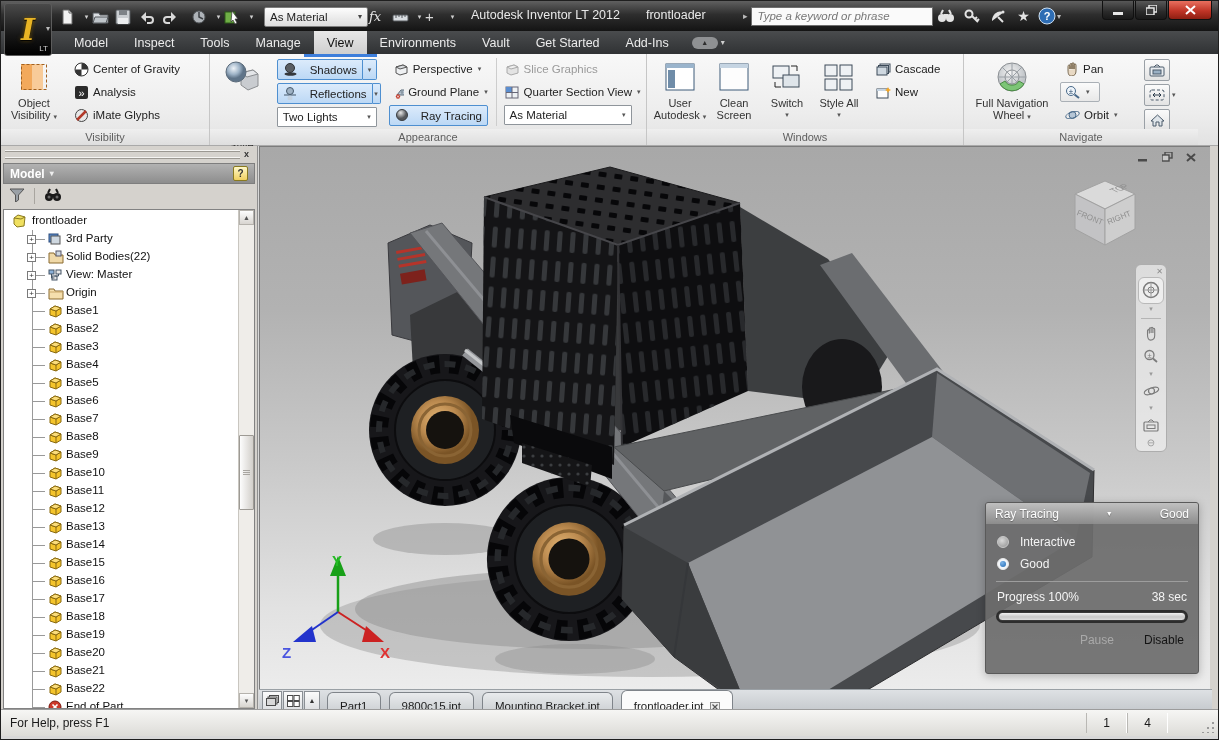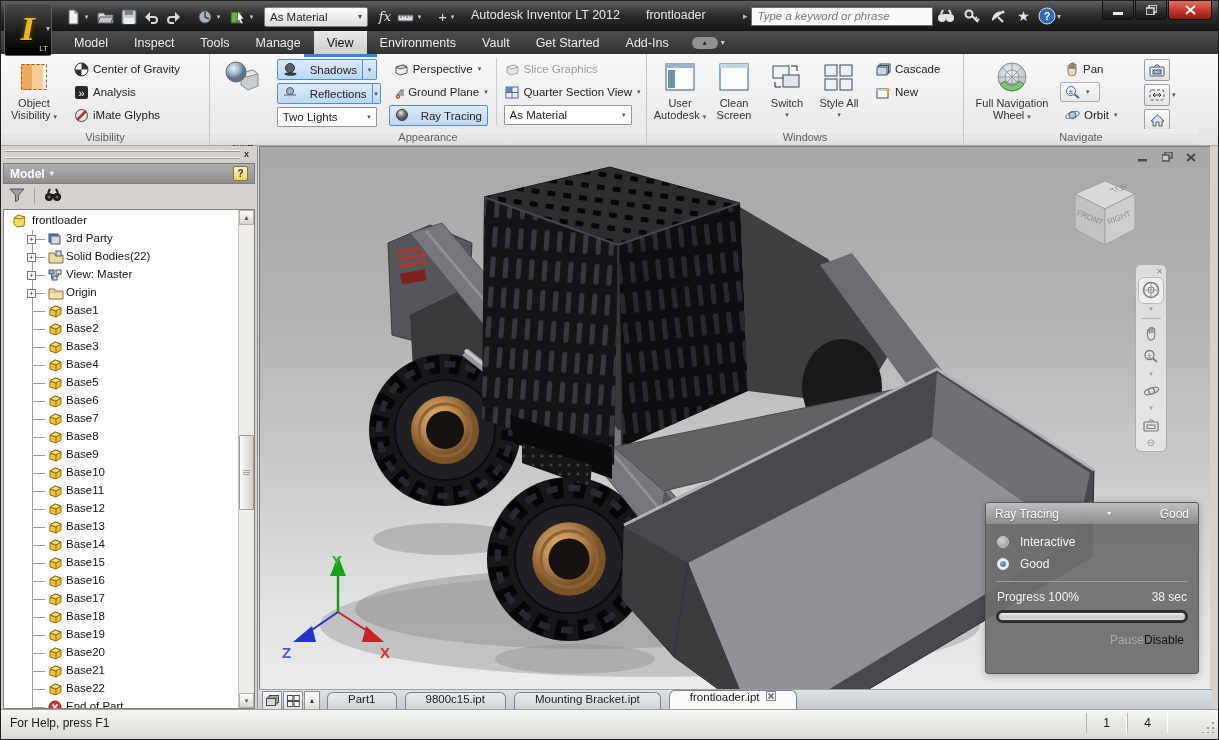--- a/index.html
+++ b/index.html
@@ -12,21 +12,21 @@
     background:linear-gradient(#606060,#2e2e2e 45%,#141414); }
   .appbtn { position:absolute; left:3px; top:2px; width:48px; height:53px; z-index:20;
     background:linear-gradient(#4a4a4a,#171717 60%,#000); border:1px solid #5c5c5c; border-radius:3px;
     display:flex; align-items:center; justify-content:center; cursor:default; }
   .appbtn .biglogo { font-family:"DejaVu Serif",serif; font-style:italic; font-weight:bold; font-size:30px;
     color:#e8b424; text-shadow:0 1px 1px #000, 0 0 4px #7a5a00; line-height:1; }
   .appbtn .lt { position:absolute; right:3px; bottom:2px; font-size:8px; color:#cfcfcf; }
   .appbtn .dd { position:absolute; right:1px; top:20px; color:#bbb; font-size:8px; }
 
   .qat { position:absolute; left:58px; top:4px; height:23px; display:flex; align-items:center; gap:1px; }
-  .qbtn { width:22px; height:22px; display:flex; align-items:center; justify-content:flex-end; border-radius:2px; }
+  .qbtn { width:22px; height:22px; display:flex; align-items:center; justify-content:flex-start; border-radius:2px; }
   .qdd { width:9px; height:22px; display:flex; align-items:center; justify-content:center; color:#cfcfcf; font-size:7px; }
   .qsep { width:6px; }
   .qcombo { width:104px; height:20px; background:linear-gradient(#fdfdfd,#dcdcdc); border:1px solid #7d7d7d; border-radius:2px;
     display:flex; align-items:center; justify-content:space-between; padding:0 5px; color:#222; font-size:11.5px; }
   .qcombo .arr { font-size:8px; color:#444; }
   .qfx { color:#e6e6e6; font-style:italic; font-family:"DejaVu Serif",serif; font-size:13px; }
 
   .titles { position:absolute; left:470px; top:0; height:28px; display:flex; align-items:center; gap:26px; color:#e9e9e9; font-size:12.5px; }
   .search-group { position:absolute; left:742px; top:5px; height:20px; display:flex; align-items:center; }
   .search-pre { color:#bbb; font-size:9px; margin-right:3px; }
@@ -142,31 +142,31 @@
   .rt-row { display:flex; align-items:center; gap:11px; height:22px; padding:0 11px; font-size:12px; }
   .radio { width:12px; height:12px; border-radius:50%; background:radial-gradient(circle at 40% 35%,#d9d9d9,#8f8f8f); border:1px solid #c9c9c9; }
   .radio.sel { background:#f2f6fa; border:1px solid #e8e8e8; position:relative; }
   .radio.sel::after { content:""; position:absolute; left:2px; top:2px; width:6px; height:6px; border-radius:50%;
     background:radial-gradient(circle at 35% 30%,#7db4e8,#1f6ab5); }
   .radio.square { border-radius:2px; background:linear-gradient(#e4ecf5,#b9cde2); border:1px solid #dfe8f2; }
   .rt-div { height:1px; background:#9d9d9d; margin:6px 10px 5px 10px; }
   .rt-prog { display:flex; justify-content:space-between; padding:3px 11px 4px 11px; font-size:12px; }
   .rt-bar { margin:2px 10px 0 10px; height:13px; border:2px solid #2d2d2d; border-radius:8px; background:#3a3a3a; padding:1px; }
   .rt-bar .fill { width:100%; height:100%; border-radius:6px; background:linear-gradient(#f2f2f2,#c9c9c9 55%,#dedede); }
-  .rt-btns { display:flex; justify-content:flex-end; padding:10px 14px 0 0; font-size:12px; }
+  .rt-btns { display:flex; justify-content:flex-end; gap:30px; padding:10px 14px 0 0; font-size:12px; }
   .rt-btns .pause { color:#a9a9a9; }
   .rt-btns .disable { color:#141414; }
 
   
   .doctabs { position:absolute; left:258px; bottom:27px; width:953px; height:23px;
     background:linear-gradient(#dee1e4,#c4c8cc); border-top:1px solid #9aa0a5; display:flex; align-items:flex-end; padding:0 0 0 3px; }
   .dt-btn { width:20px; height:19px; margin:0 1px 2px 0; border:1px solid #8a8f94; background:linear-gradient(#fbfbfb,#dfe1e3);
     display:flex; align-items:center; justify-content:center; }
   .dt-up { width:16px; }
-  .dtab { height:20px; margin-right:2px; margin-left:6px; padding:0 20px; display:flex; align-items:flex-start; gap:6px;
+  .dtab { height:20px; margin-right:2px; margin-left:6px; padding:0 12px; display:flex; align-items:flex-end; gap:6px;
     border:1px solid #7f848a; border-bottom:none; border-radius:6px 6px 0 0;
     background:linear-gradient(#e9ebed,#ccd0d3); font-size:11.5px; color:#1c1c1c; }
   .dtab.active { background:#fbfbfb; height:22px; }
 
   
   .statusbar { position:absolute; left:0; bottom:3px; right:0; height:27px;
     background:linear-gradient(#f6f6f4,#dddcd8); border-top:1px solid #9c9c9c; display:flex; align-items:center; padding:4px 9px; font-size:12px; color:#1a1a1a; }
   .scells { position:absolute; right:50px; top:3px; bottom:3px; display:flex; }
   .scell { width:41px; display:flex; align-items:center; justify-content:center; border-left:1px solid #b9b8b4; border-right:1px solid #fff; font-size:12px; }
   .sgrip { position:absolute; right:3px; bottom:3px; width:13px; height:13px;

